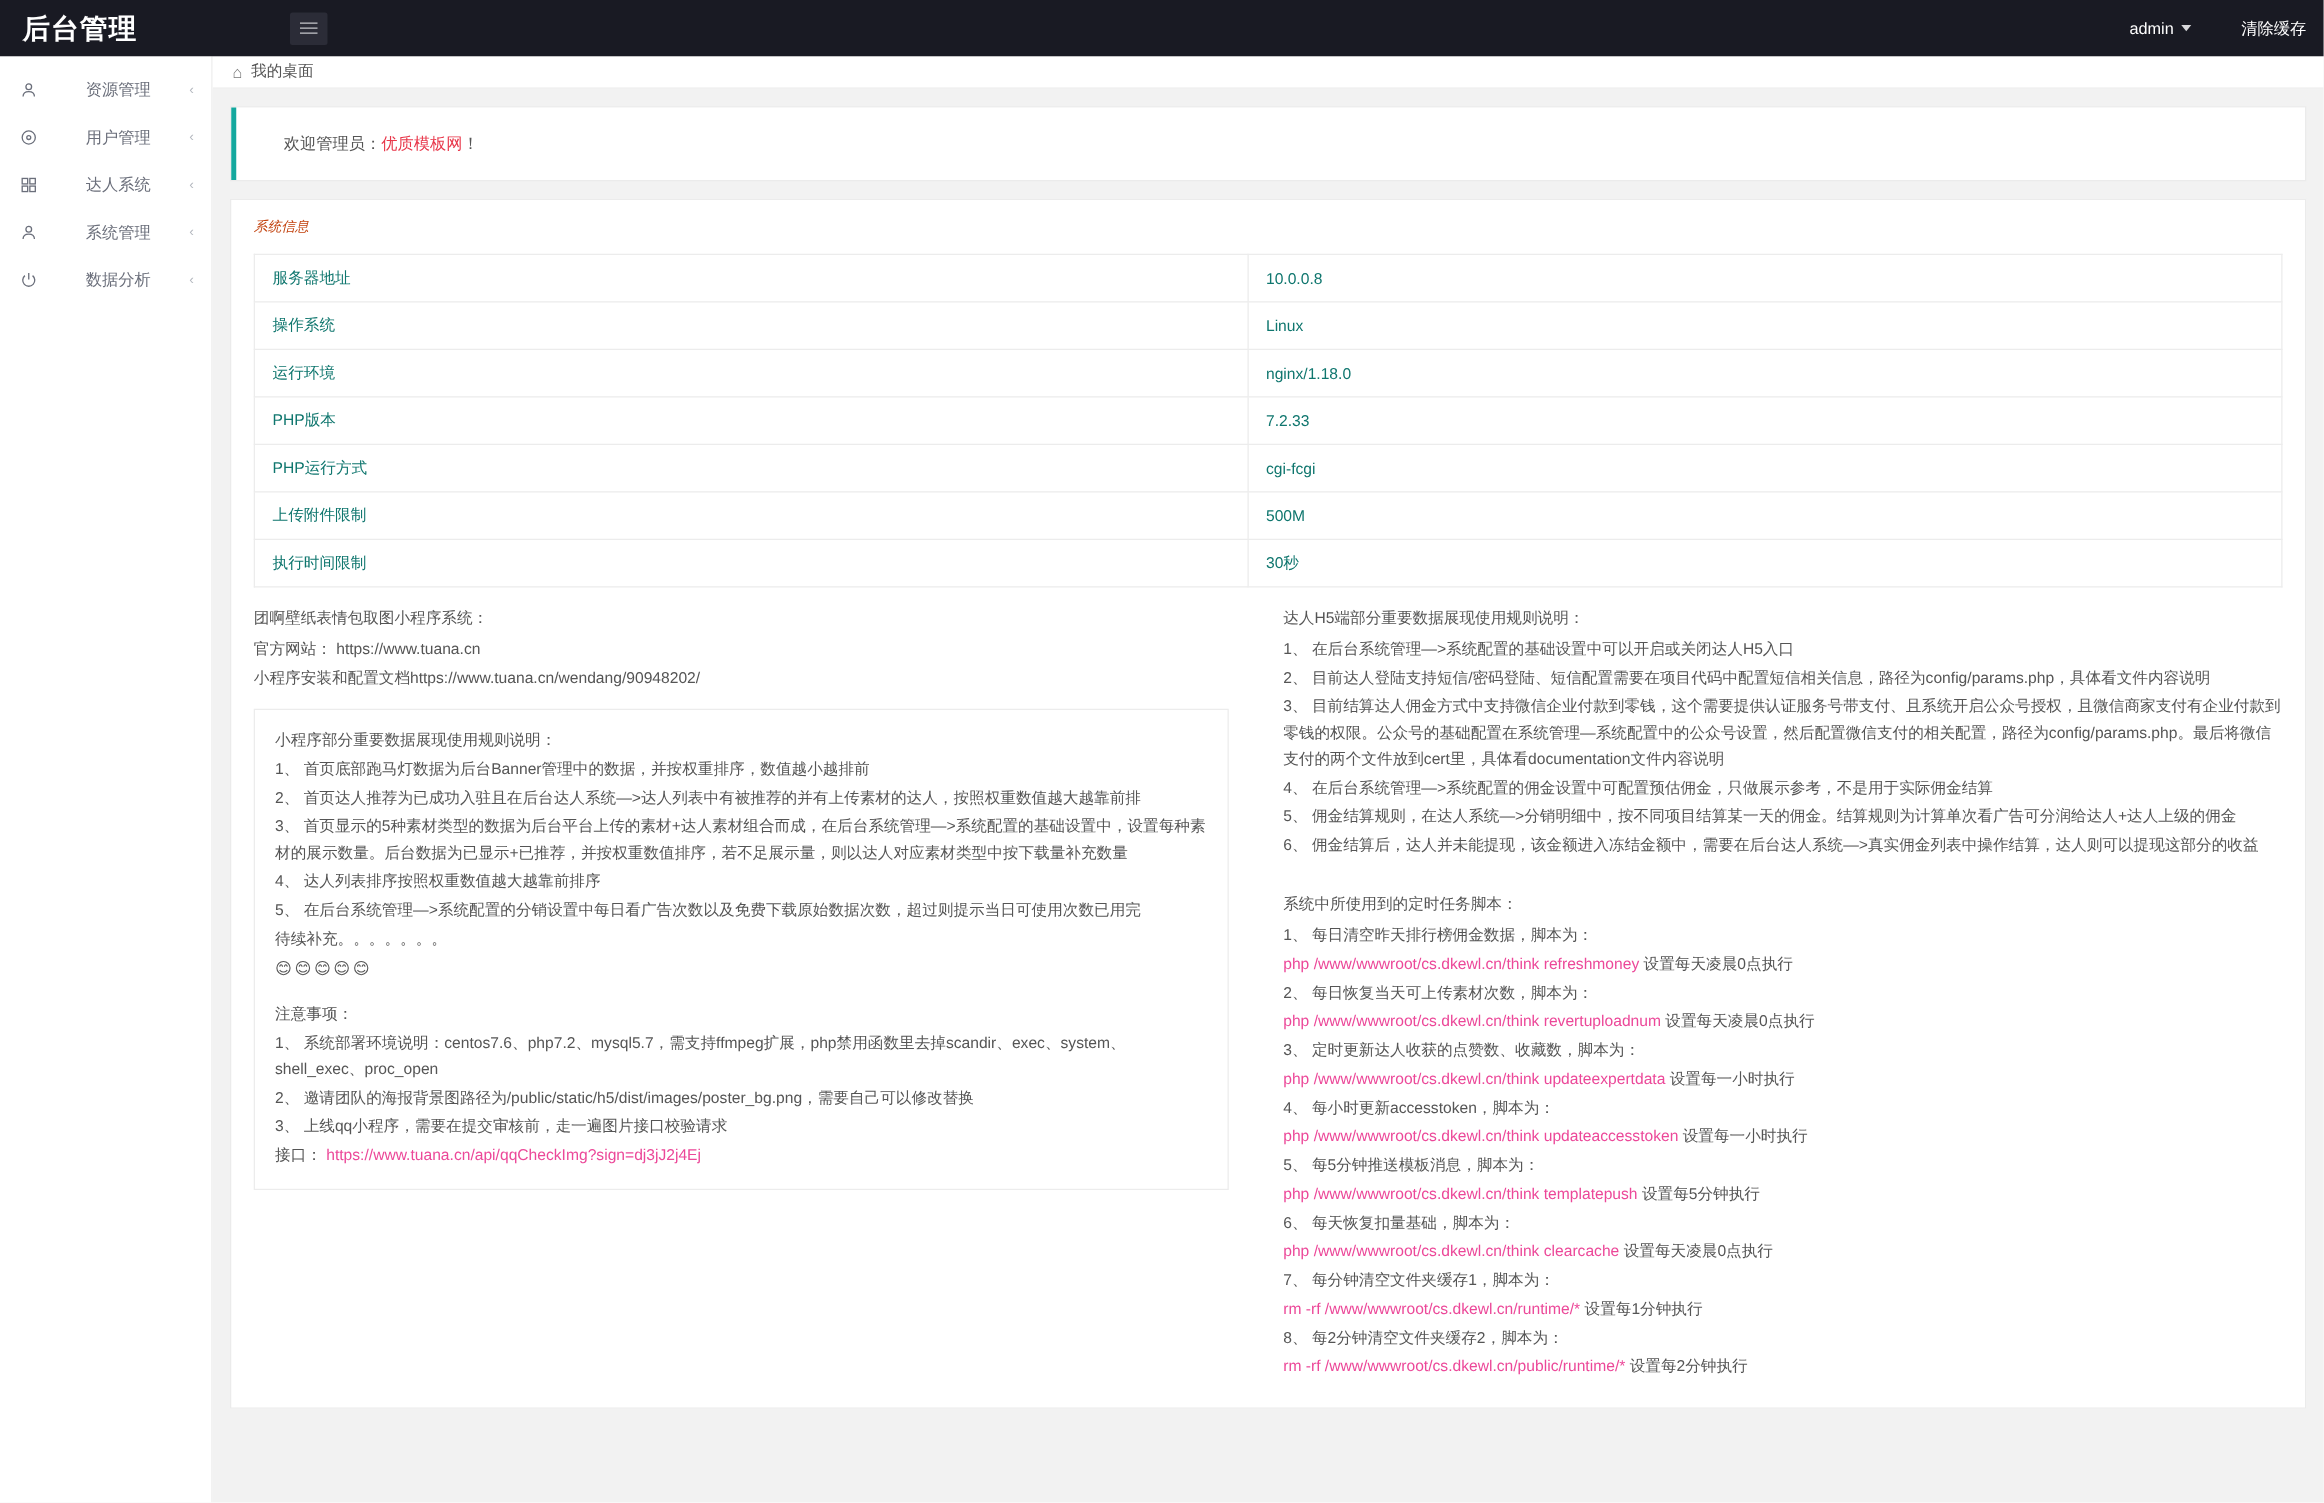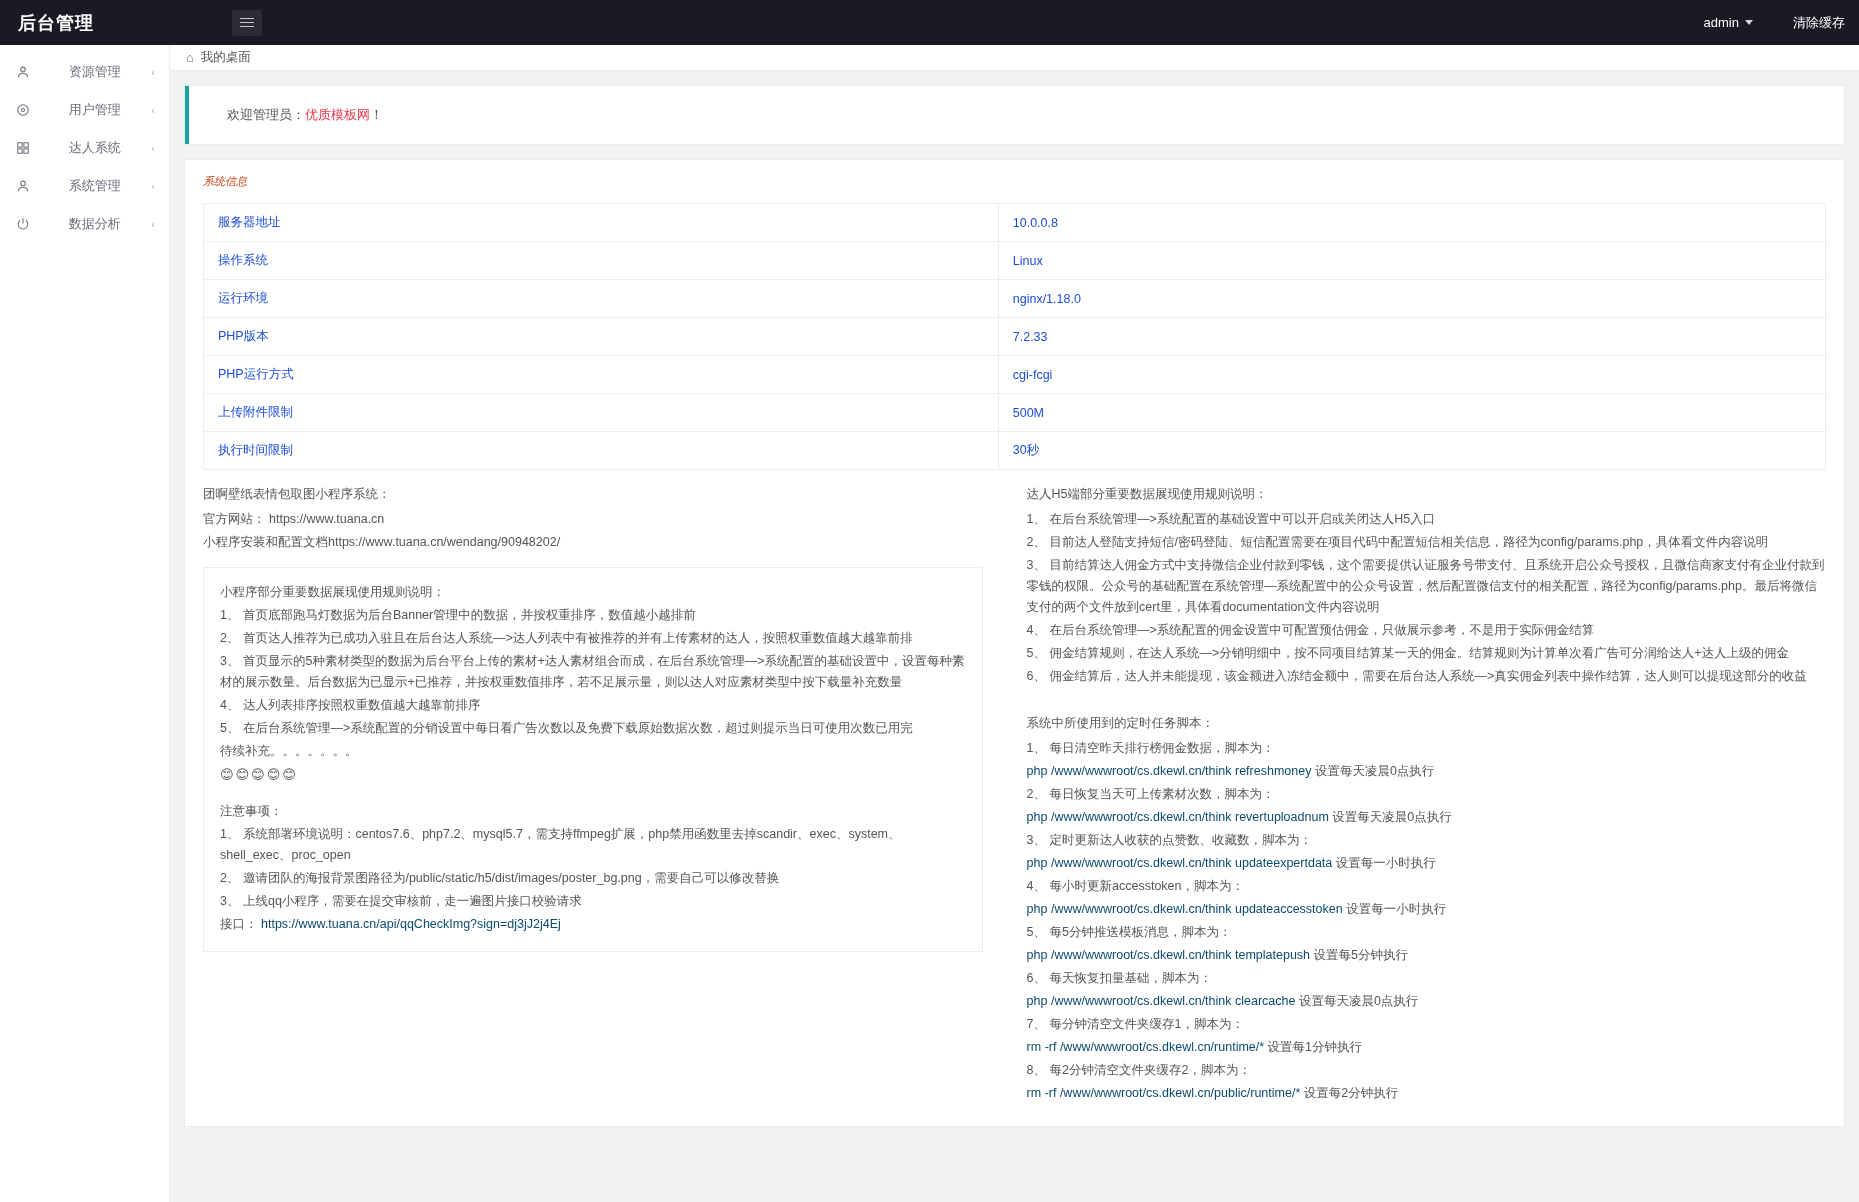--- a/index.html
+++ b/index.html
@@ -11,21 +11,21 @@
     color: #333;
     background: #f5f5f5;
     overflow: hidden;
   }
   
   .topbar {
     height: 45px; background: #191a23; color: #fff;
     display: flex; align-items: center; position: relative;
   }
   .brand {
-    width: 170px; font-size: 18px; font-weight: bold;
+    width: 170px; font-size: 22px; font-weight: bold;
     padding-left: 18px; color: #fff; letter-spacing: 1px;
   }
   .hamburger {
     width: 30px; height: 26px; background: #2b2c37;
     display: flex; align-items: center; justify-content: center;
     border-radius: 2px; margin-left: 62px; cursor: pointer;
   }
   .hamburger span { display:block; width:14px; height:1.5px; background:#c6c6cc; box-shadow: 0 4px 0 #c6c6cc, 0 -4px 0 #c6c6cc; }
   .topbar-right {
     position: absolute; right: 0; top: 0; height: 45px;
@@ -73,36 +73,36 @@
   }
   .welcome .hl { color: #e8374a; }
   .panel-title {
     padding: 14px 18px; font-size: 11px; color: #c2410c; font-style: italic;
   }
   table.sysinfo {
     width: calc(100% - 36px); margin: 0 18px 14px 18px;
     border-collapse: collapse; font-size: 12.5px;
   }
   table.sysinfo td {
-    border: 1px solid #ececec; padding: 10px 14px; color: #1d4ed8;
+    border: 1px solid #ececec; padding: 10px 14px; color: #0f766e;
   }
   table.sysinfo td.k { width: 49%; }
 
   .twocol { display: flex; gap: 12px; padding: 0 18px 20px 18px; }
   .col { width: 50%; padding-right: 26px; }
   .col.right { padding-right: 0; padding-left: 6px; }
 
   .blk { font-size: 12.5px; line-height: 21px; color: #555; }
   .blk .hdr { margin-bottom: 4px; }
   .blk a, .blk .link { color: #555; text-decoration: none; }
   .sub-box {
     border: 1px solid #ececec; padding: 14px 16px; margin-top: 14px;
     font-size: 12.5px; line-height: 21px; color: #555;
   }
-  .red { color: #0c4a6e; }
+  .red { color: #ec4899; }
   .spacer-16 { height: 16px; }
   .mt10 { margin-top: 10px; }
   .list-line { margin: 2px 0; }
   .emoji { letter-spacing: 2px; font-size: 13px; }
 </style>
 </head>
 <body>
 
 <div class="topbar">
   <div class="brand">后台管理</div>

